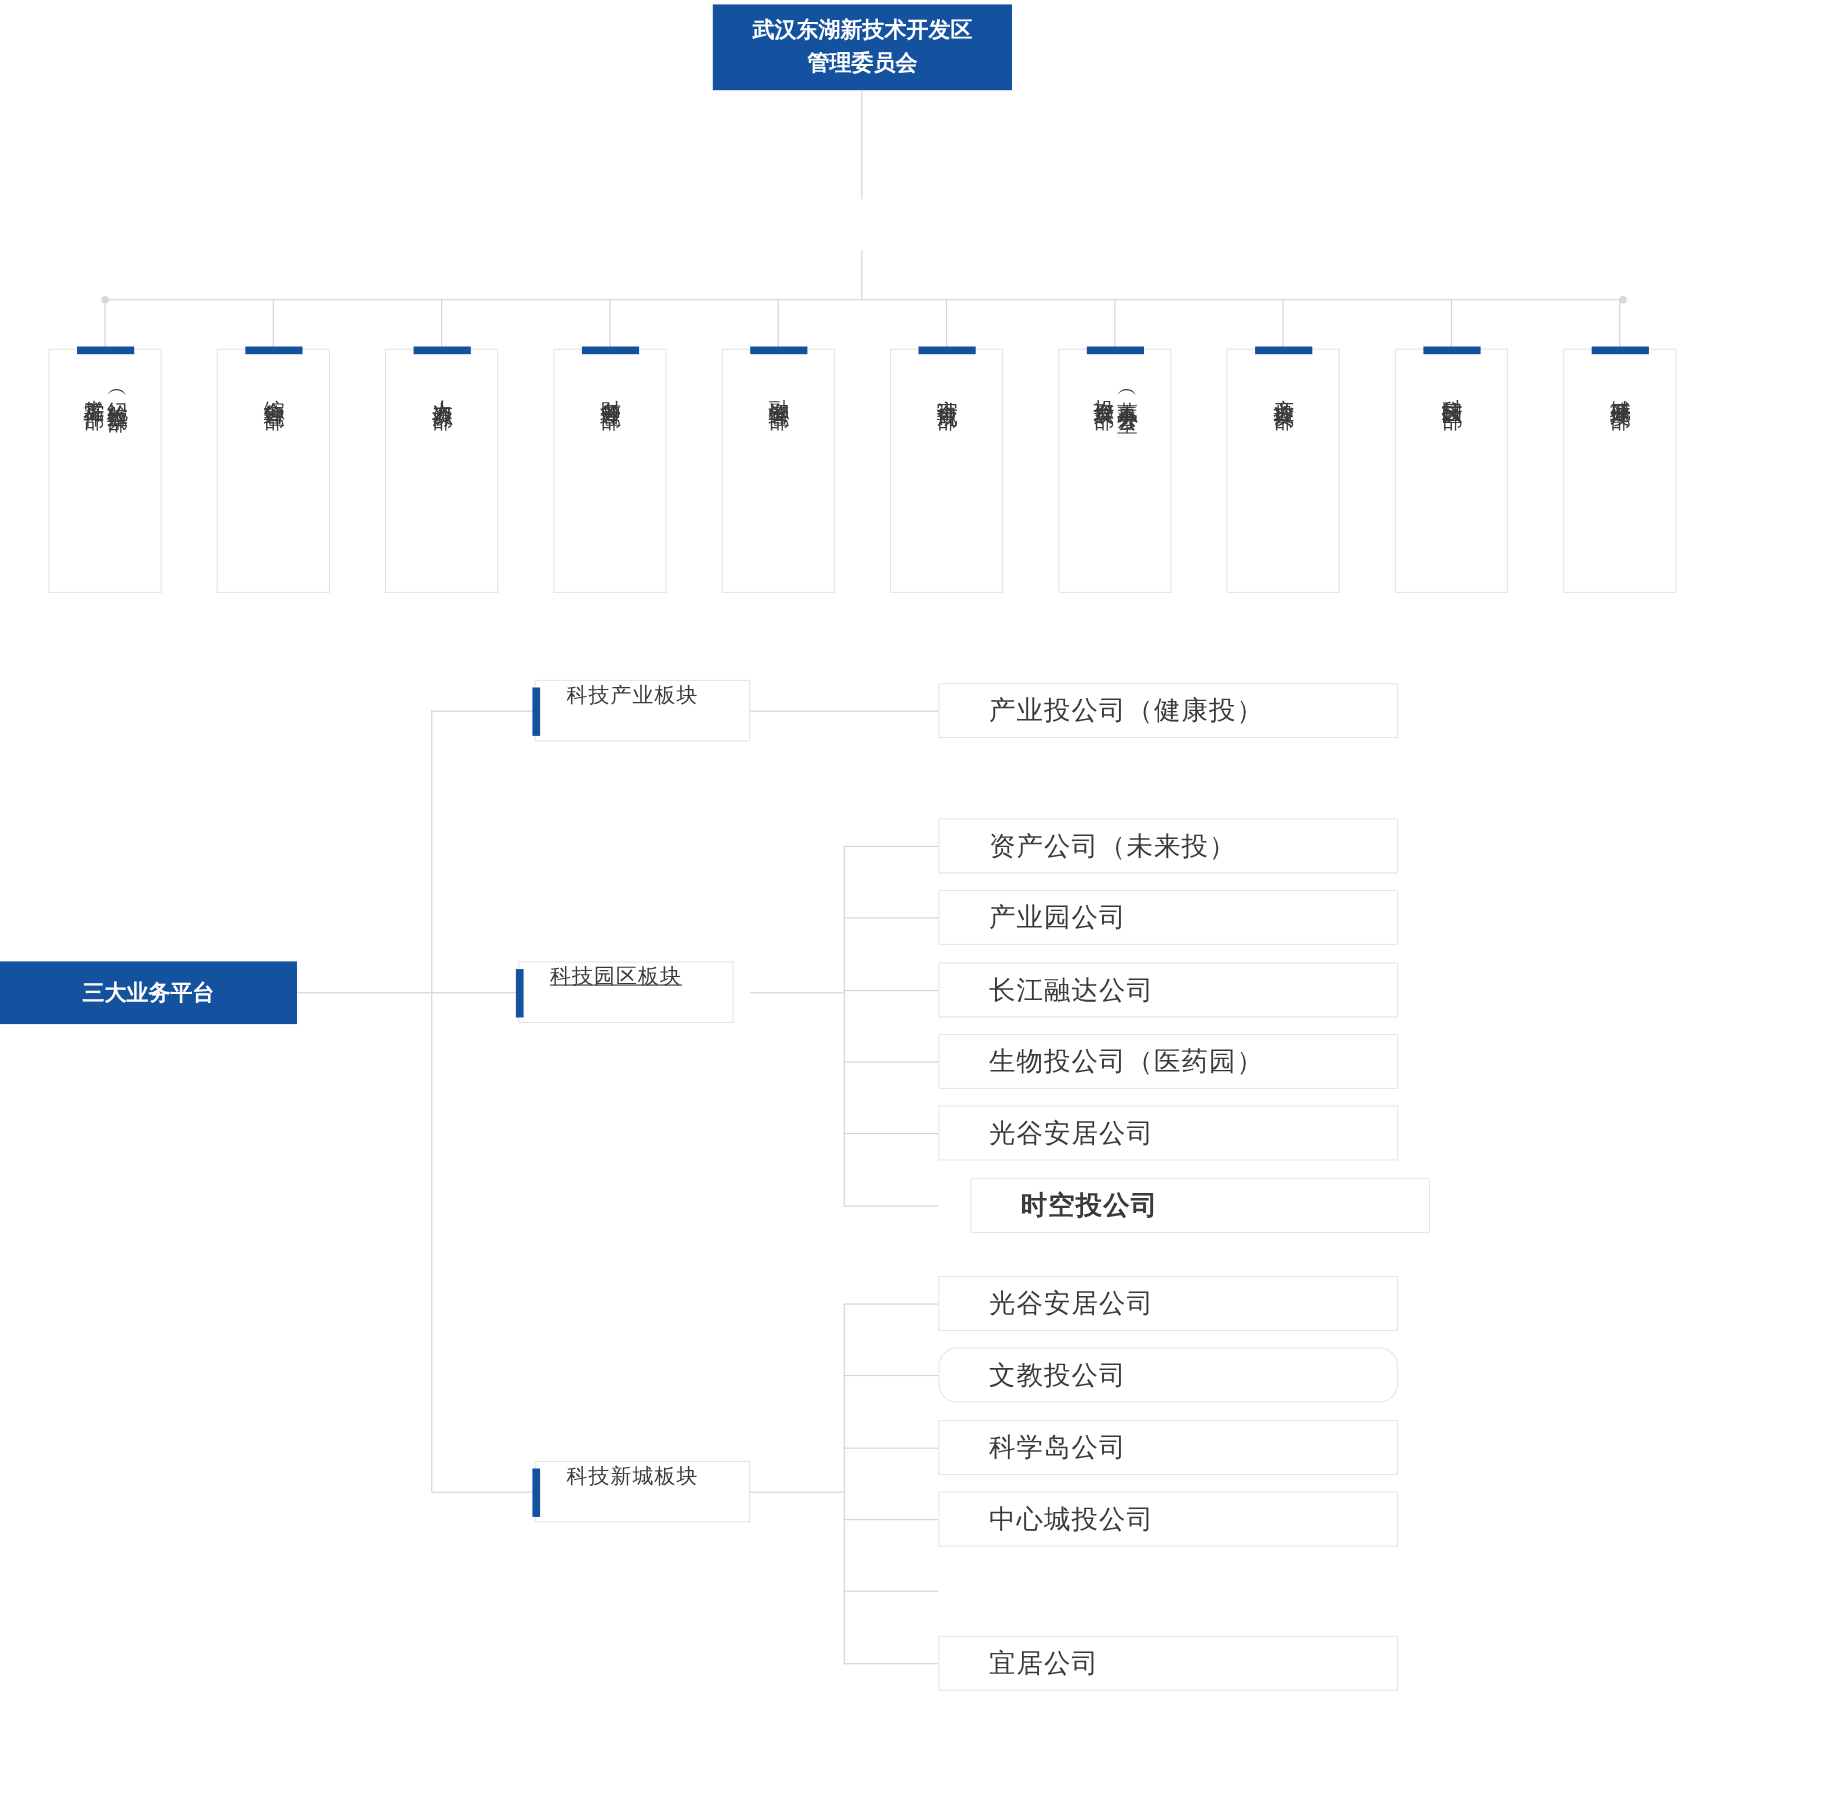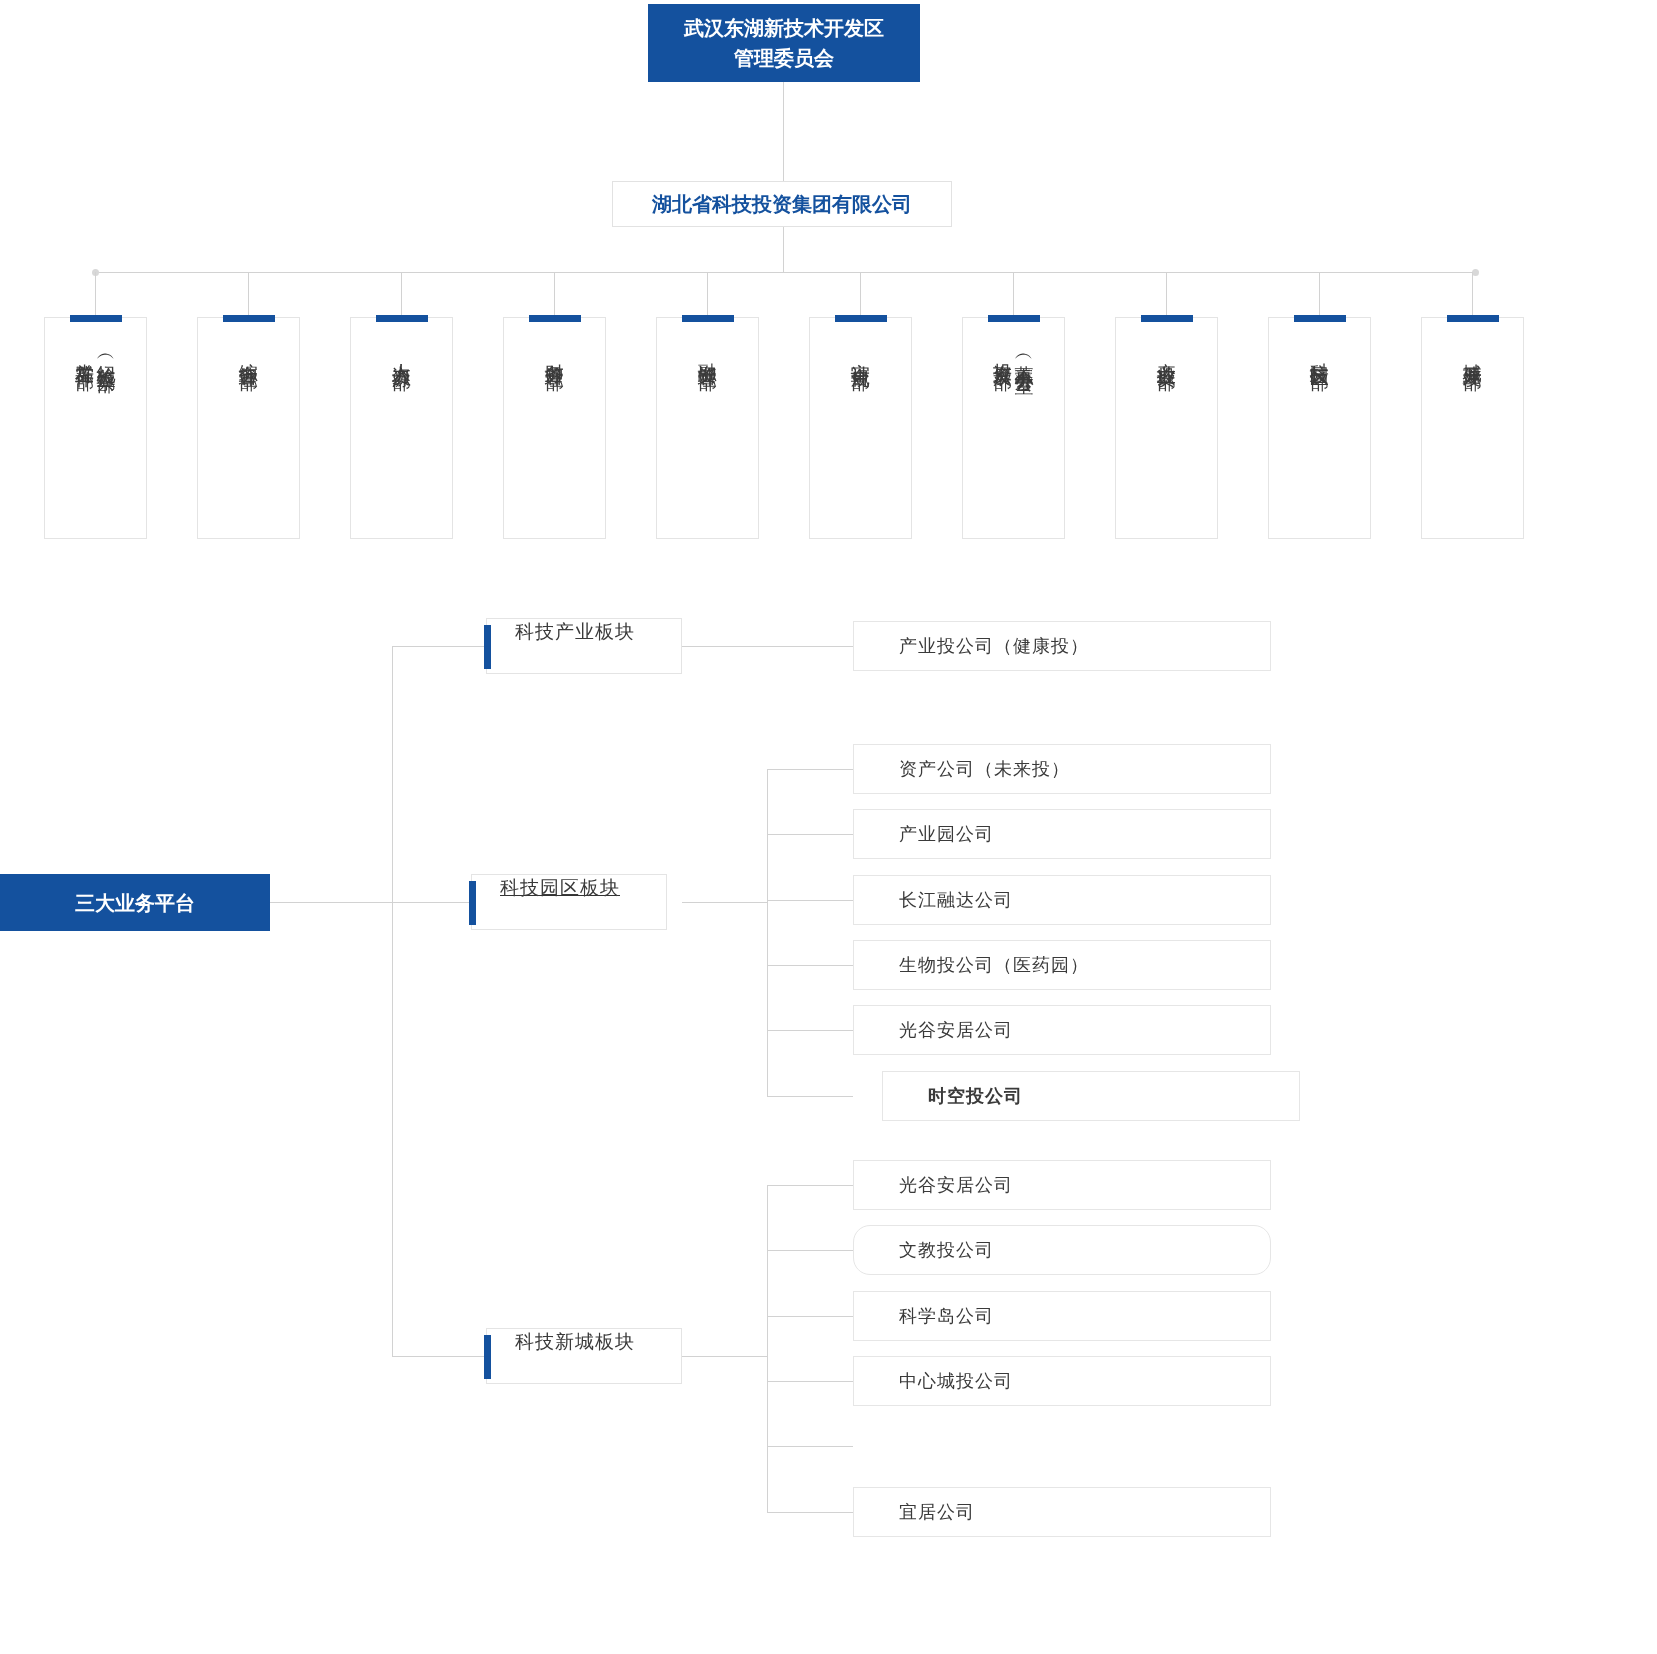--- a/index.html
+++ b/index.html
@@ -98,40 +98,37 @@
   .sub{
     position:absolute;
     width:418px;height:50px;
     background:#ffffff;
     border:1px solid #e6e6e6;
     box-sizing:border-box;
     display:flex;align-items:center;
   }
   .sub-label{
     margin-left:45px;
-    font-size:18px;color:#3a3a3a;letter-spacing:1px;
+    font-size:24px;color:#3a3a3a;letter-spacing:1px;
   }
 </style>
 </head>
 <body>
 
 <div class="canvas">
 
   <div class="box-root" style="left:648px;top:4px;width:272px;height:78px;">
     <div>
       <span>武汉东湖新技术开发区</span>
       <span>管理委员会</span>
     </div>
   </div>
 
   <div class="ln-v" style="left:783px;top:82px;height:99px;"></div>
 
-  <div class="box-company" style="left:612px;top:181px;width:340px;height:46px;">
-    <span>湖北省科技投资集团有限公司</span>
-  </div>
 
   <div class="ln-v" style="left:783px;top:227px;height:45px;"></div>
 
   <div class="ln-h" style="left:95px;top:272px;width:1380px;"></div>
   <div class="dot" style="left:92px;top:269px;"></div>
   <div class="dot" style="left:1472px;top:269px;"></div>
 
   <div class="ln-v" style="left:95px;top:272px;height:45px;"></div>
   <div class="ln-v" style="left:248px;top:272px;height:45px;"></div>
   <div class="ln-v" style="left:401px;top:272px;height:45px;"></div>

